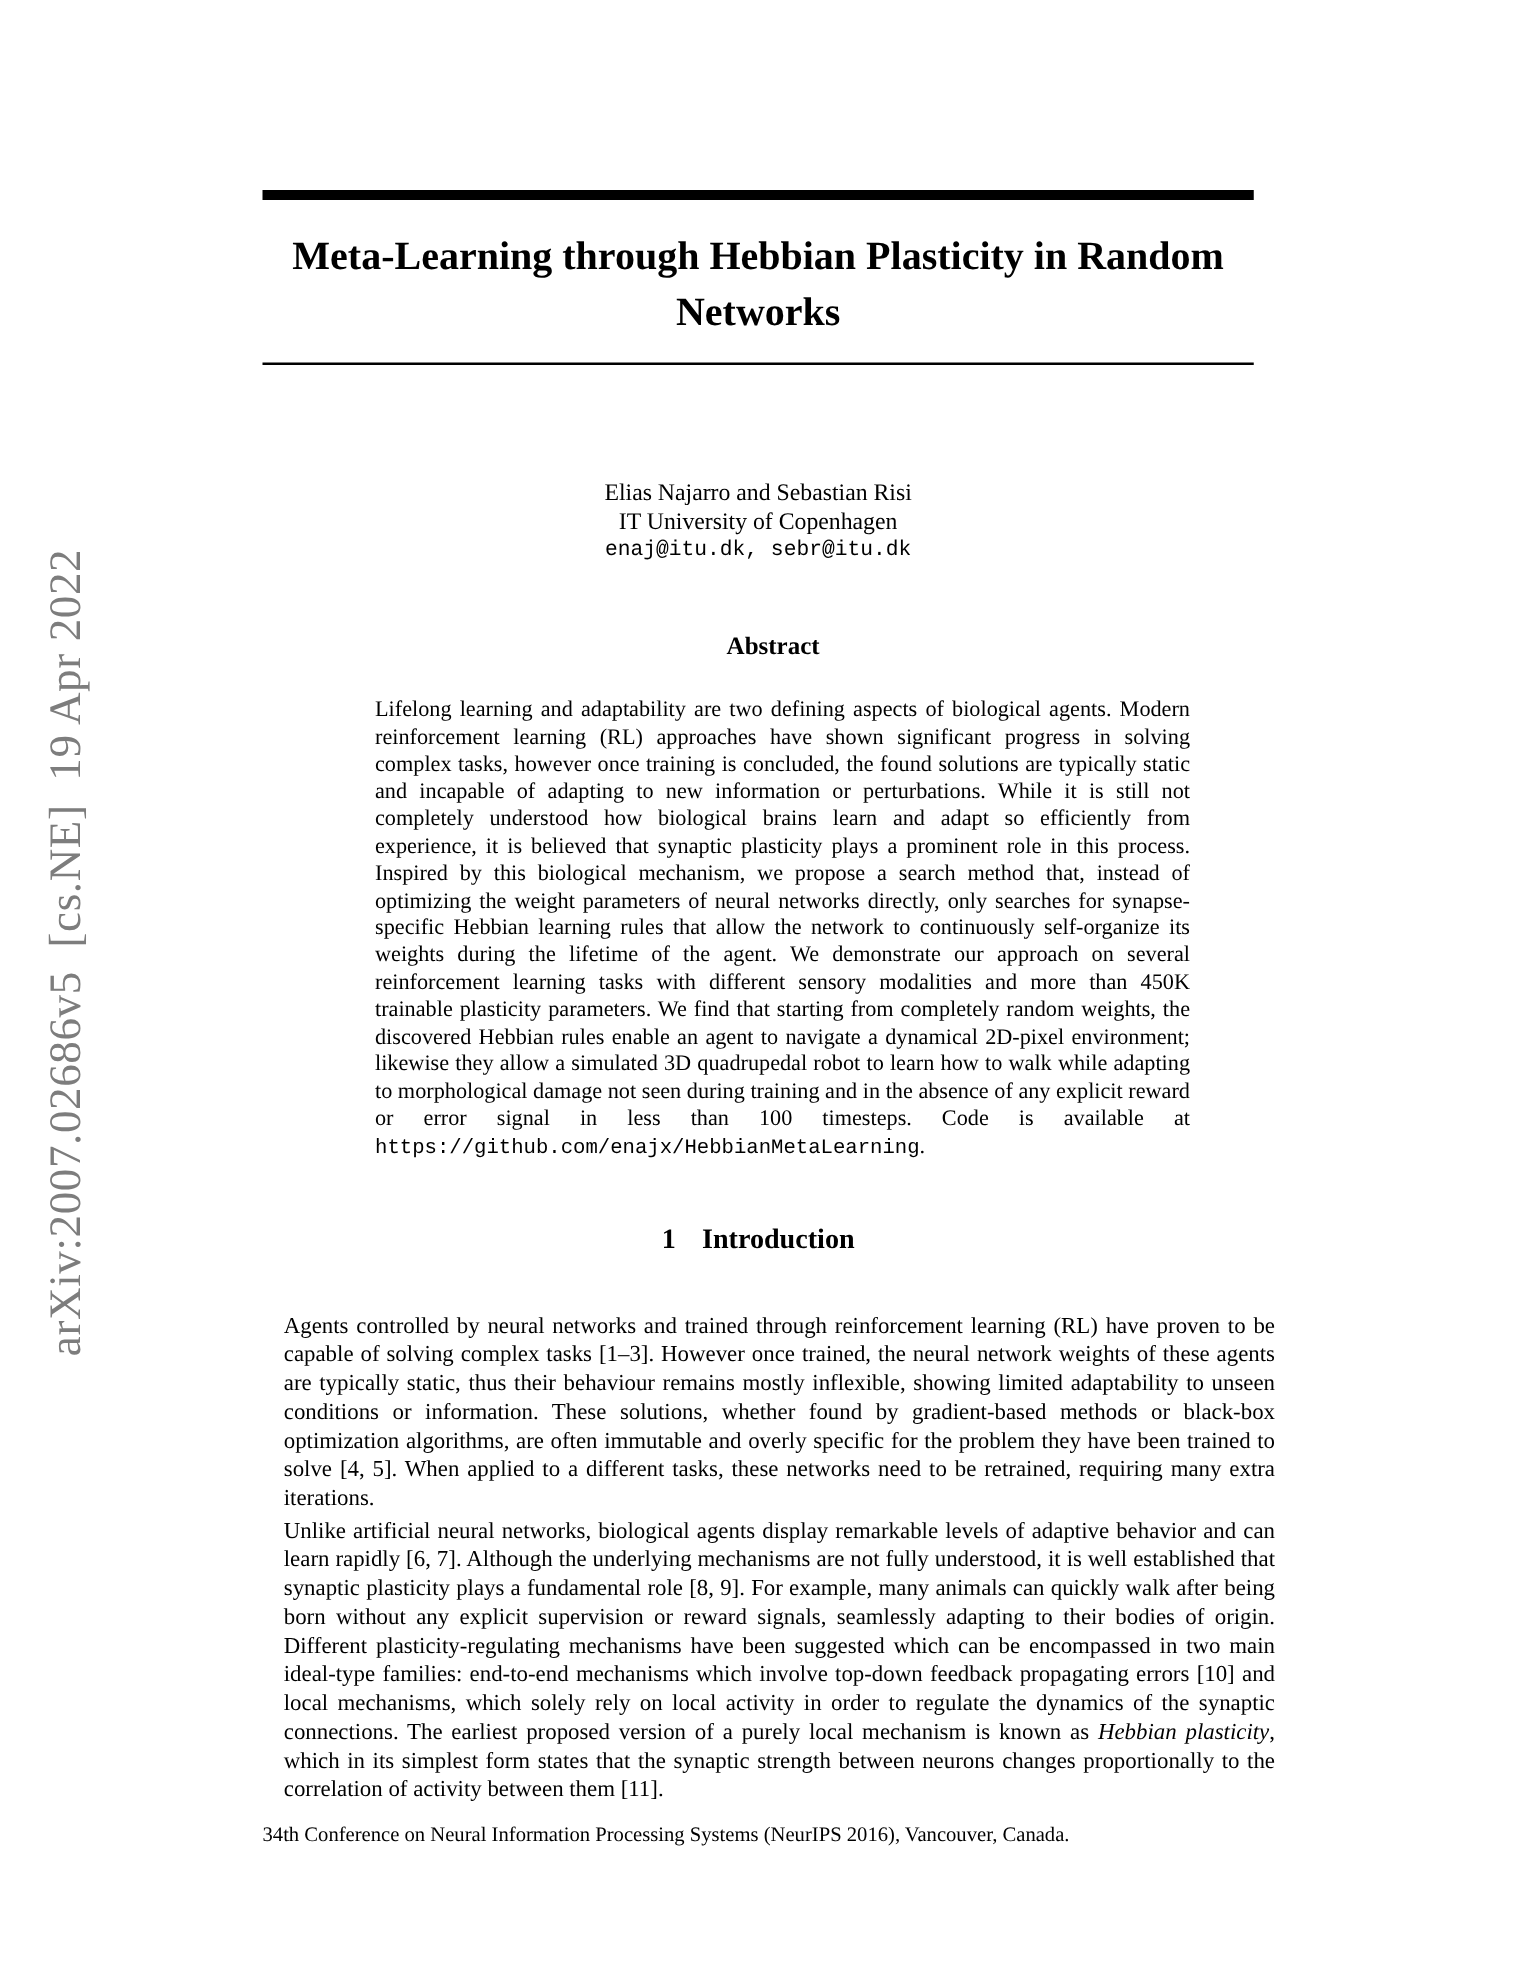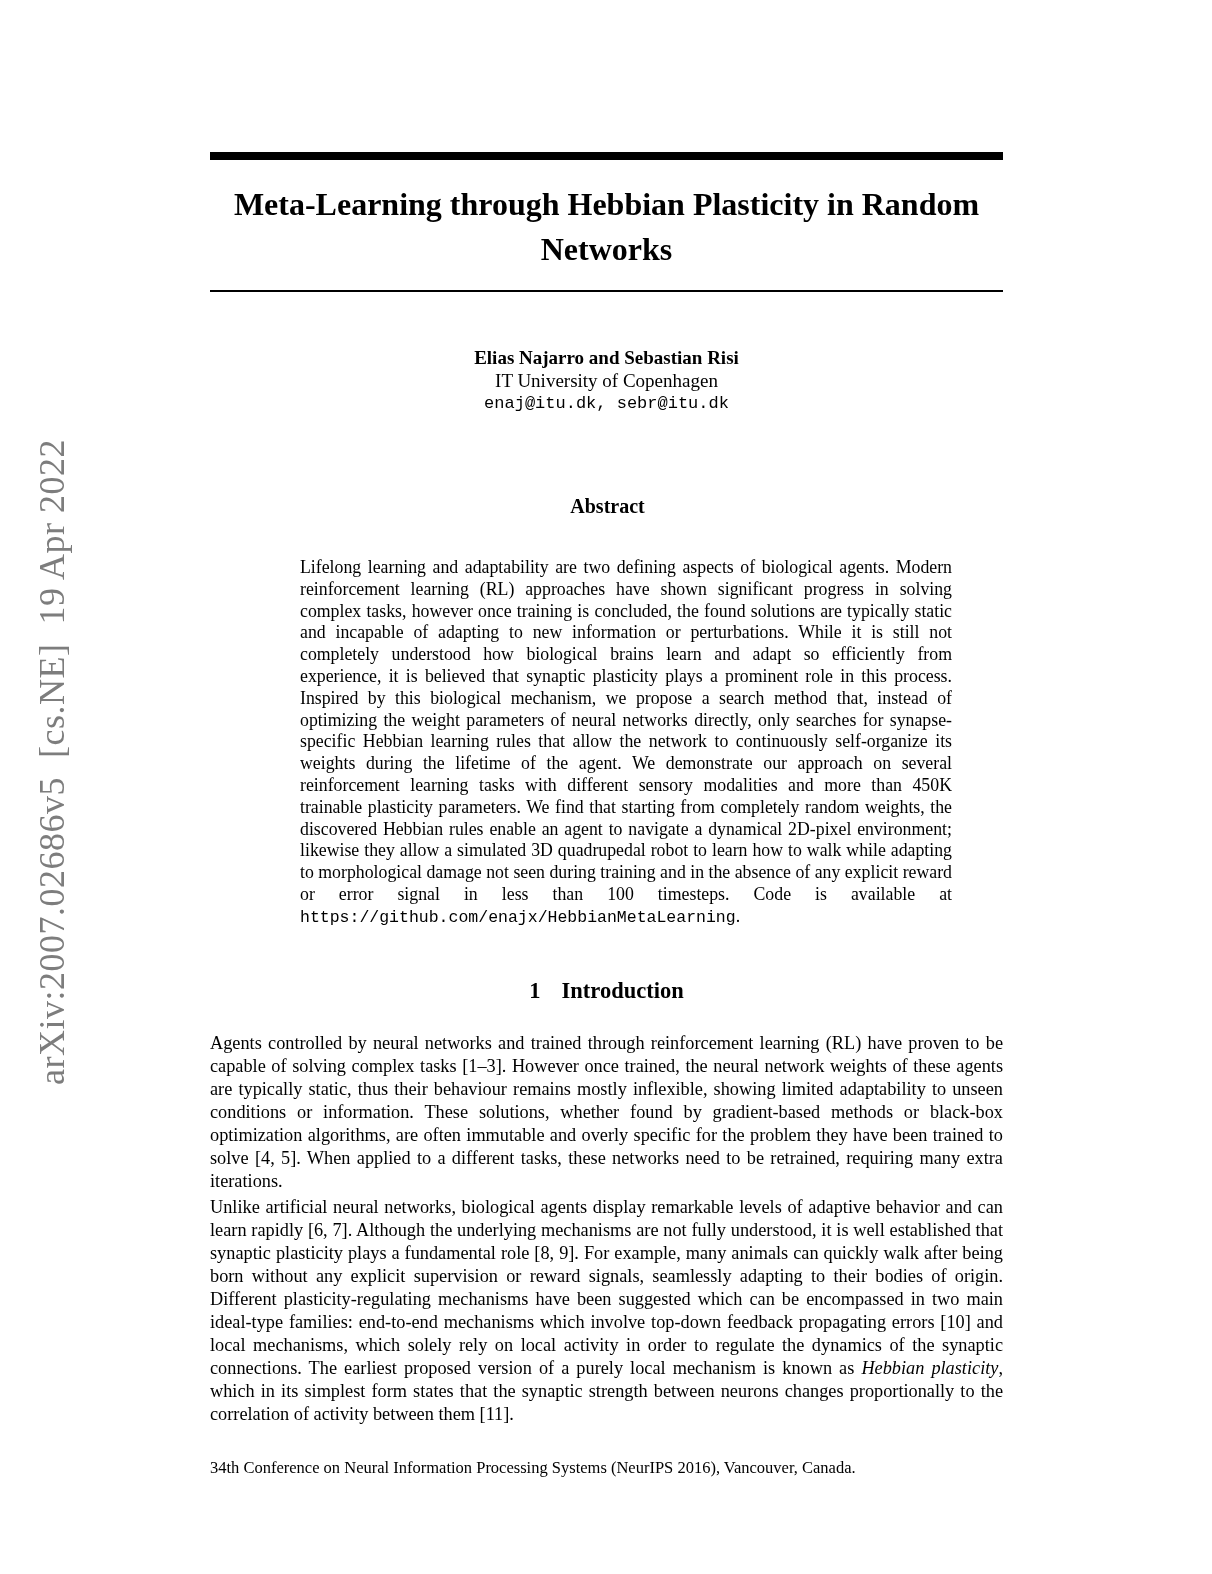--- a/index.html
+++ b/index.html
@@ -56,34 +56,34 @@
   }
   .author-block {
     position: absolute;
     top: 346px;
     left: 210px;
     width: 793px;
     text-align: center;
     font-size: 19px;
     line-height: 23px;
   }
-  .author-names { font-weight: bold; }
+  .author-names { font-weight: normal; margin-top: 37px; }
   .mono {
     font-family: "Liberation Mono", monospace;
     font-size: 17px;
   }
   .abstract-heading {
     position: absolute;
     top: 494px;
     left: 210px;
     width: 793px;
     text-align: center;
     font-size: 20px;
     font-weight: bold;
-    margin: 1px;
+    margin: 12px;
   }
   .abstract-body {
     position: absolute;
     top: 541px;
     left: 284px;
     width: 652px;
     margin: 16px;
     font-size: 17.8px;
     line-height: 21.8px;
     text-align: justify;
@@ -98,21 +98,21 @@
     margin: 0;
     font-size: 22.5px;
     font-weight: bold;
     text-align: center;
   }
   .section-heading .sec-title { margin-left: 21px; }
   .body-para {
     position: absolute;
     left: 210px;
     width: 793px;
-    margin: 0;
+    margin: 17px;
     font-size: 18.3px;
     line-height: 23px;
     text-align: justify;
   }
   .para-1 { top: 1032px; }
   .para-2 { top: 1196px; font-family: Liberation Serif, serif; }
   .footer-note {
     position: absolute;
     top: 1458px;
     left: 210px;

